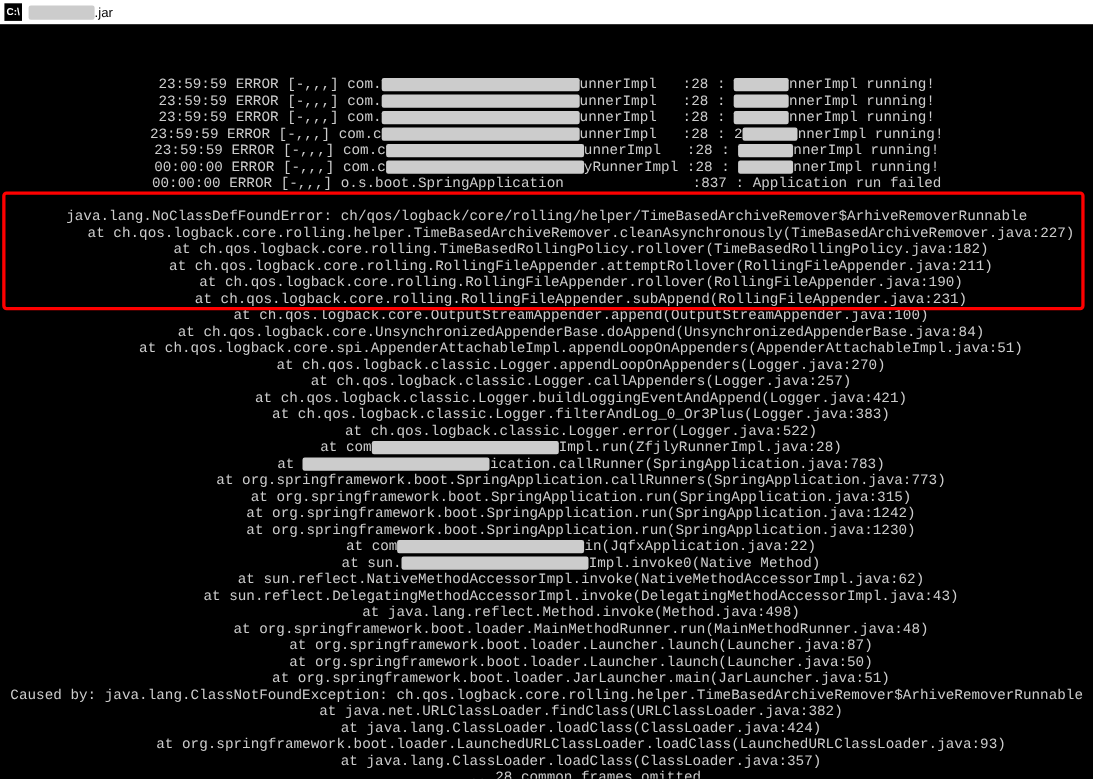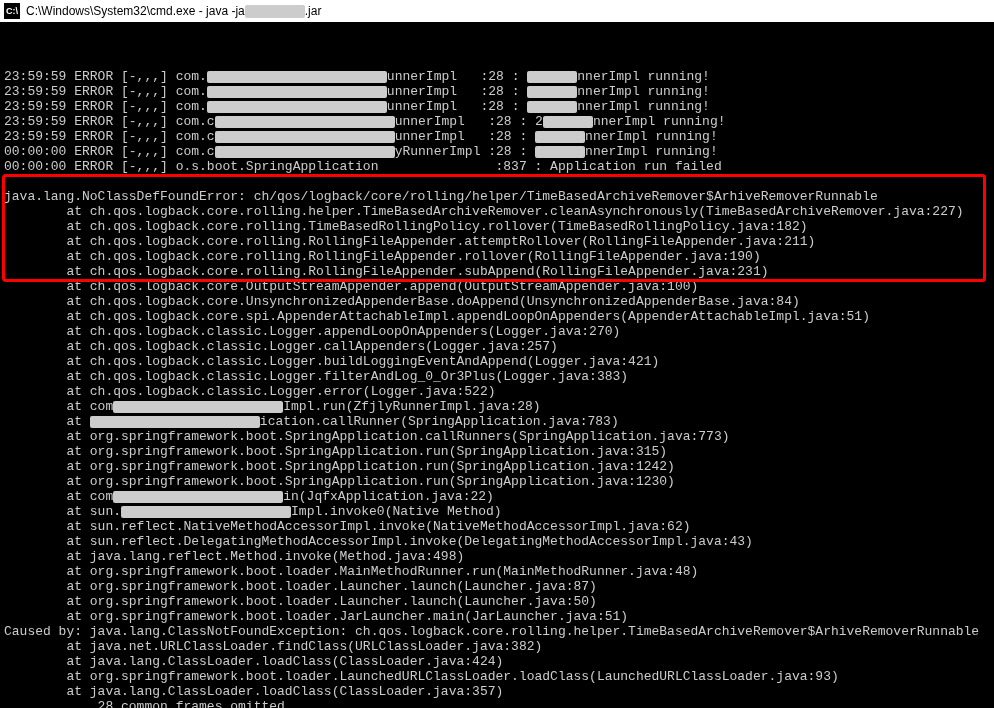--- a/index.html
+++ b/index.html
@@ -39,40 +39,40 @@
       font-weight: bold;
     }
     .terminal {
       padding: 2px 4px;
       white-space: pre;
       line-height: 15px;
       position: relative;
     }
     .log-line {
       white-space: pre;
+      text-align: center;
     }
     .redact {
       background: #ccc;
       color: #ccc;
       border-radius: 2px;
       display: inline-block;
     }
     .highlight-box {
       position: absolute;
       border: 3px solid #ff0000;
       border-radius: 4px;
       pointer-events: none;
     }
   </style>
 </head>
 <body>
 
 <div class="titlebar">
   <span class="icon">C:\</span>
-  <span>C:\Windows\System32\cmd.exe - java  -ja</span>
     <span class="redact" style="width:60px;height:13px;">&nbsp;</span>
     <span>.jar</span>
 </div>
 
 <div class="terminal">
   <div class="highlight-box" id="hbox" style="top: 152px; left: 2px; width: 984px; height: 108px;"></div>
   <div id="log-area"><div class="log-line">23:59:59 ERROR [-,,,] com.<span class="redact" style="width:180px;height:12px;vertical-align:middle;">&nbsp;</span>unnerImpl   :28 : <span class="redact" style="width:50px;height:12px;vertical-align:middle;">&nbsp;</span>nnerImpl running!</div><div class="log-line">23:59:59 ERROR [-,,,] com.<span class="redact" style="width:180px;height:12px;vertical-align:middle;">&nbsp;</span>unnerImpl   :28 : <span class="redact" style="width:50px;height:12px;vertical-align:middle;">&nbsp;</span>nnerImpl running!</div><div class="log-line">23:59:59 ERROR [-,,,] com.<span class="redact" style="width:180px;height:12px;vertical-align:middle;">&nbsp;</span>unnerImpl   :28 : <span class="redact" style="width:50px;height:12px;vertical-align:middle;">&nbsp;</span>nnerImpl running!</div><div class="log-line">23:59:59 ERROR [-,,,] com.c<span class="redact" style="width:180px;height:12px;vertical-align:middle;">&nbsp;</span>unnerImpl   :28 : 2<span class="redact" style="width:50px;height:12px;vertical-align:middle;">&nbsp;</span>nnerImpl running!</div><div class="log-line">23:59:59 ERROR [-,,,] com.c<span class="redact" style="width:180px;height:12px;vertical-align:middle;">&nbsp;</span>unnerImpl   :28 : <span class="redact" style="width:50px;height:12px;vertical-align:middle;">&nbsp;</span>nnerImpl running!</div><div class="log-line">00:00:00 ERROR [-,,,] com.c<span class="redact" style="width:180px;height:12px;vertical-align:middle;">&nbsp;</span>yRunnerImpl :28 : <span class="redact" style="width:50px;height:12px;vertical-align:middle;">&nbsp;</span>nnerImpl running!</div><div class="log-line">00:00:00 ERROR [-,,,] o.s.boot.SpringApplication               :837 : Application run failed</div><div class="log-line">&nbsp;</div><div class="log-line">java.lang.NoClassDefFoundError: ch/qos/logback/core/rolling/helper/TimeBasedArchiveRemover$ArhiveRemoverRunnable</div><div class="log-line">        at ch.qos.logback.core.rolling.helper.TimeBasedArchiveRemover.cleanAsynchronously(TimeBasedArchiveRemover.java:227)</div><div class="log-line">        at ch.qos.logback.core.rolling.TimeBasedRollingPolicy.rollover(TimeBasedRollingPolicy.java:182)</div><div class="log-line">        at ch.qos.logback.core.rolling.RollingFileAppender.attemptRollover(RollingFileAppender.java:211)</div><div class="log-line">        at ch.qos.logback.core.rolling.RollingFileAppender.rollover(RollingFileAppender.java:190)</div><div class="log-line">        at ch.qos.logback.core.rolling.RollingFileAppender.subAppend(RollingFileAppender.java:231)</div><div class="log-line">        at ch.qos.logback.core.OutputStreamAppender.append(OutputStreamAppender.java:100)</div><div class="log-line">        at ch.qos.logback.core.UnsynchronizedAppenderBase.doAppend(UnsynchronizedAppenderBase.java:84)</div><div class="log-line">        at ch.qos.logback.core.spi.AppenderAttachableImpl.appendLoopOnAppenders(AppenderAttachableImpl.java:51)</div><div class="log-line">        at ch.qos.logback.classic.Logger.appendLoopOnAppenders(Logger.java:270)</div><div class="log-line">        at ch.qos.logback.classic.Logger.callAppenders(Logger.java:257)</div><div class="log-line">        at ch.qos.logback.classic.Logger.buildLoggingEventAndAppend(Logger.java:421)</div><div class="log-line">        at ch.qos.logback.classic.Logger.filterAndLog_0_Or3Plus(Logger.java:383)</div><div class="log-line">        at ch.qos.logback.classic.Logger.error(Logger.java:522)</div><div class="log-line">        at com<span class="redact" style="width:170px;height:12px;vertical-align:middle;">&nbsp;</span>Impl.run(ZfjlyRunnerImpl.java:28)</div><div class="log-line">        at <span class="redact" style="width:170px;height:12px;vertical-align:middle;">&nbsp;</span>ication.callRunner(SpringApplication.java:783)</div><div class="log-line">        at org.springframework.boot.SpringApplication.callRunners(SpringApplication.java:773)</div><div class="log-line">        at org.springframework.boot.SpringApplication.run(SpringApplication.java:315)</div><div class="log-line">        at org.springframework.boot.SpringApplication.run(SpringApplication.java:1242)</div><div class="log-line">        at org.springframework.boot.SpringApplication.run(SpringApplication.java:1230)</div><div class="log-line">        at com<span class="redact" style="width:170px;height:12px;vertical-align:middle;">&nbsp;</span>in(JqfxApplication.java:22)</div><div class="log-line">        at sun.<span class="redact" style="width:170px;height:12px;vertical-align:middle;">&nbsp;</span>Impl.invoke0(Native Method)</div><div class="log-line">        at sun.reflect.NativeMethodAccessorImpl.invoke(NativeMethodAccessorImpl.java:62)</div><div class="log-line">        at sun.reflect.DelegatingMethodAccessorImpl.invoke(DelegatingMethodAccessorImpl.java:43)</div><div class="log-line">        at java.lang.reflect.Method.invoke(Method.java:498)</div><div class="log-line">        at org.springframework.boot.loader.MainMethodRunner.run(MainMethodRunner.java:48)</div><div class="log-line">        at org.springframework.boot.loader.Launcher.launch(Launcher.java:87)</div><div class="log-line">        at org.springframework.boot.loader.Launcher.launch(Launcher.java:50)</div><div class="log-line">        at org.springframework.boot.loader.JarLauncher.main(JarLauncher.java:51)</div><div class="log-line">Caused by: java.lang.ClassNotFoundException: ch.qos.logback.core.rolling.helper.TimeBasedArchiveRemover$ArhiveRemoverRunnable</div><div class="log-line">        at java.net.URLClassLoader.findClass(URLClassLoader.java:382)</div><div class="log-line">        at java.lang.ClassLoader.loadClass(ClassLoader.java:424)</div><div class="log-line">        at org.springframework.boot.loader.LaunchedURLClassLoader.loadClass(LaunchedURLClassLoader.java:93)</div><div class="log-line">        at java.lang.ClassLoader.loadClass(ClassLoader.java:357)</div><div class="log-line">        ... 28 common frames omitted</div></div>
 </div>
 
 </body></html>

